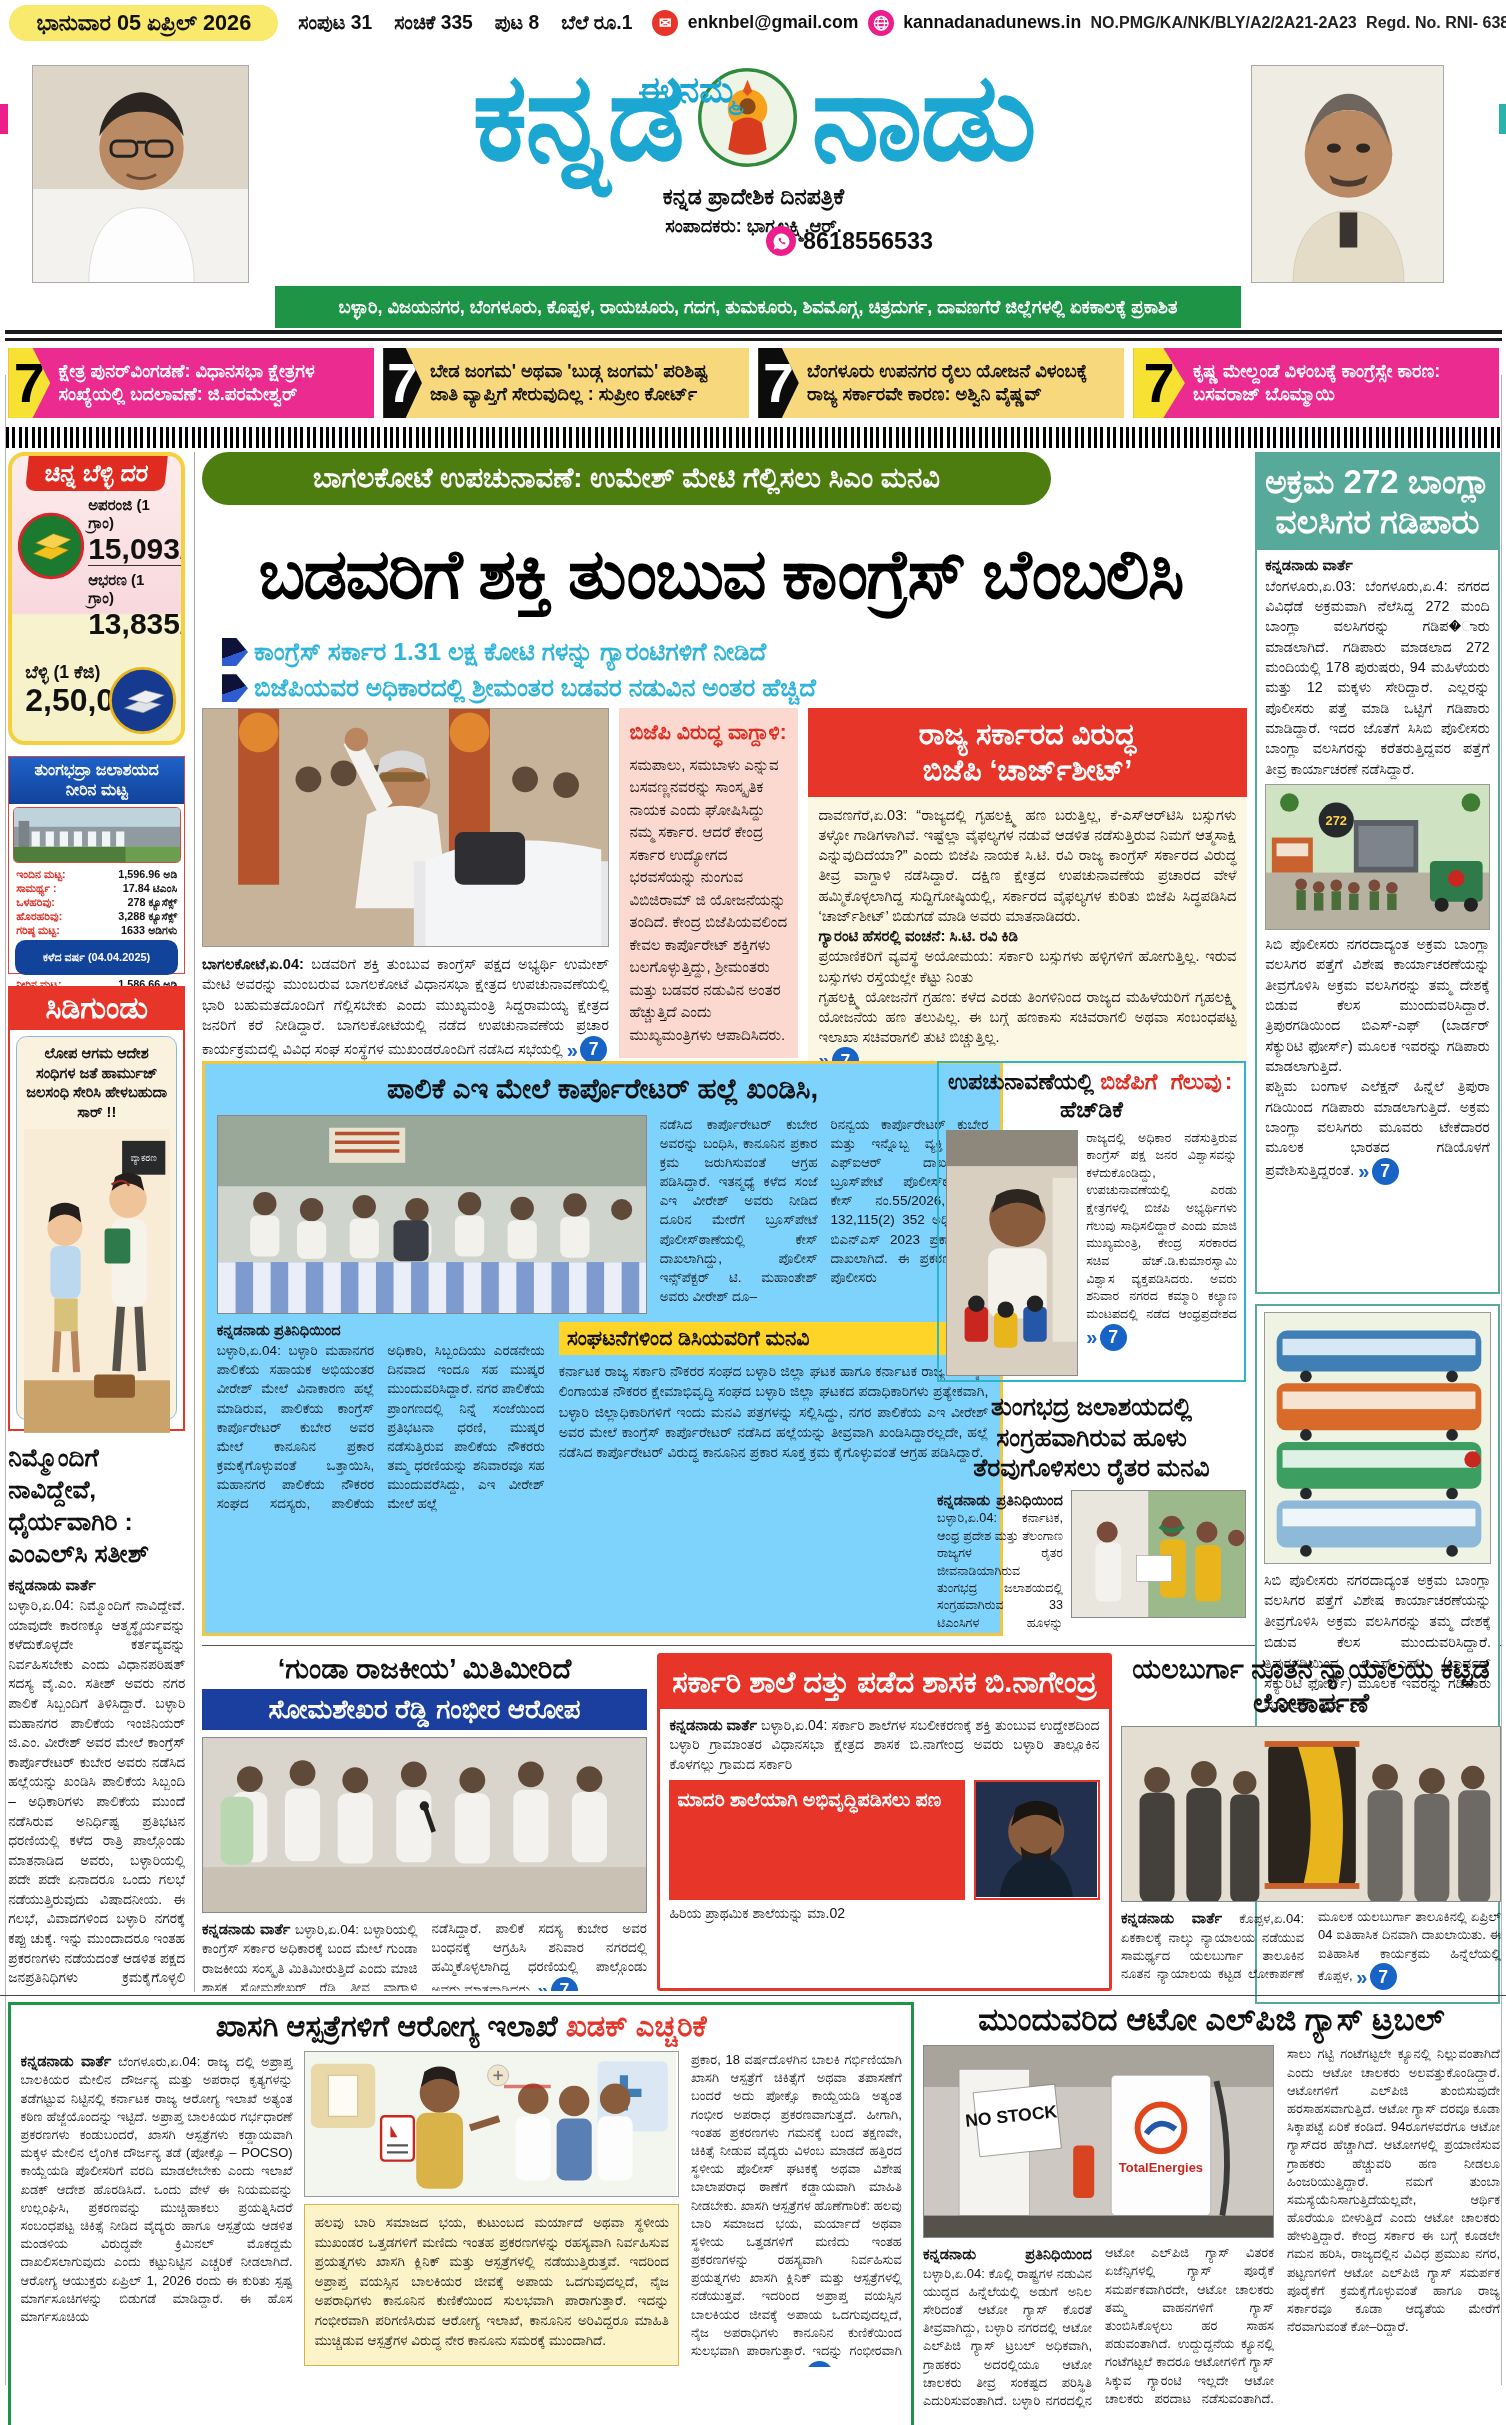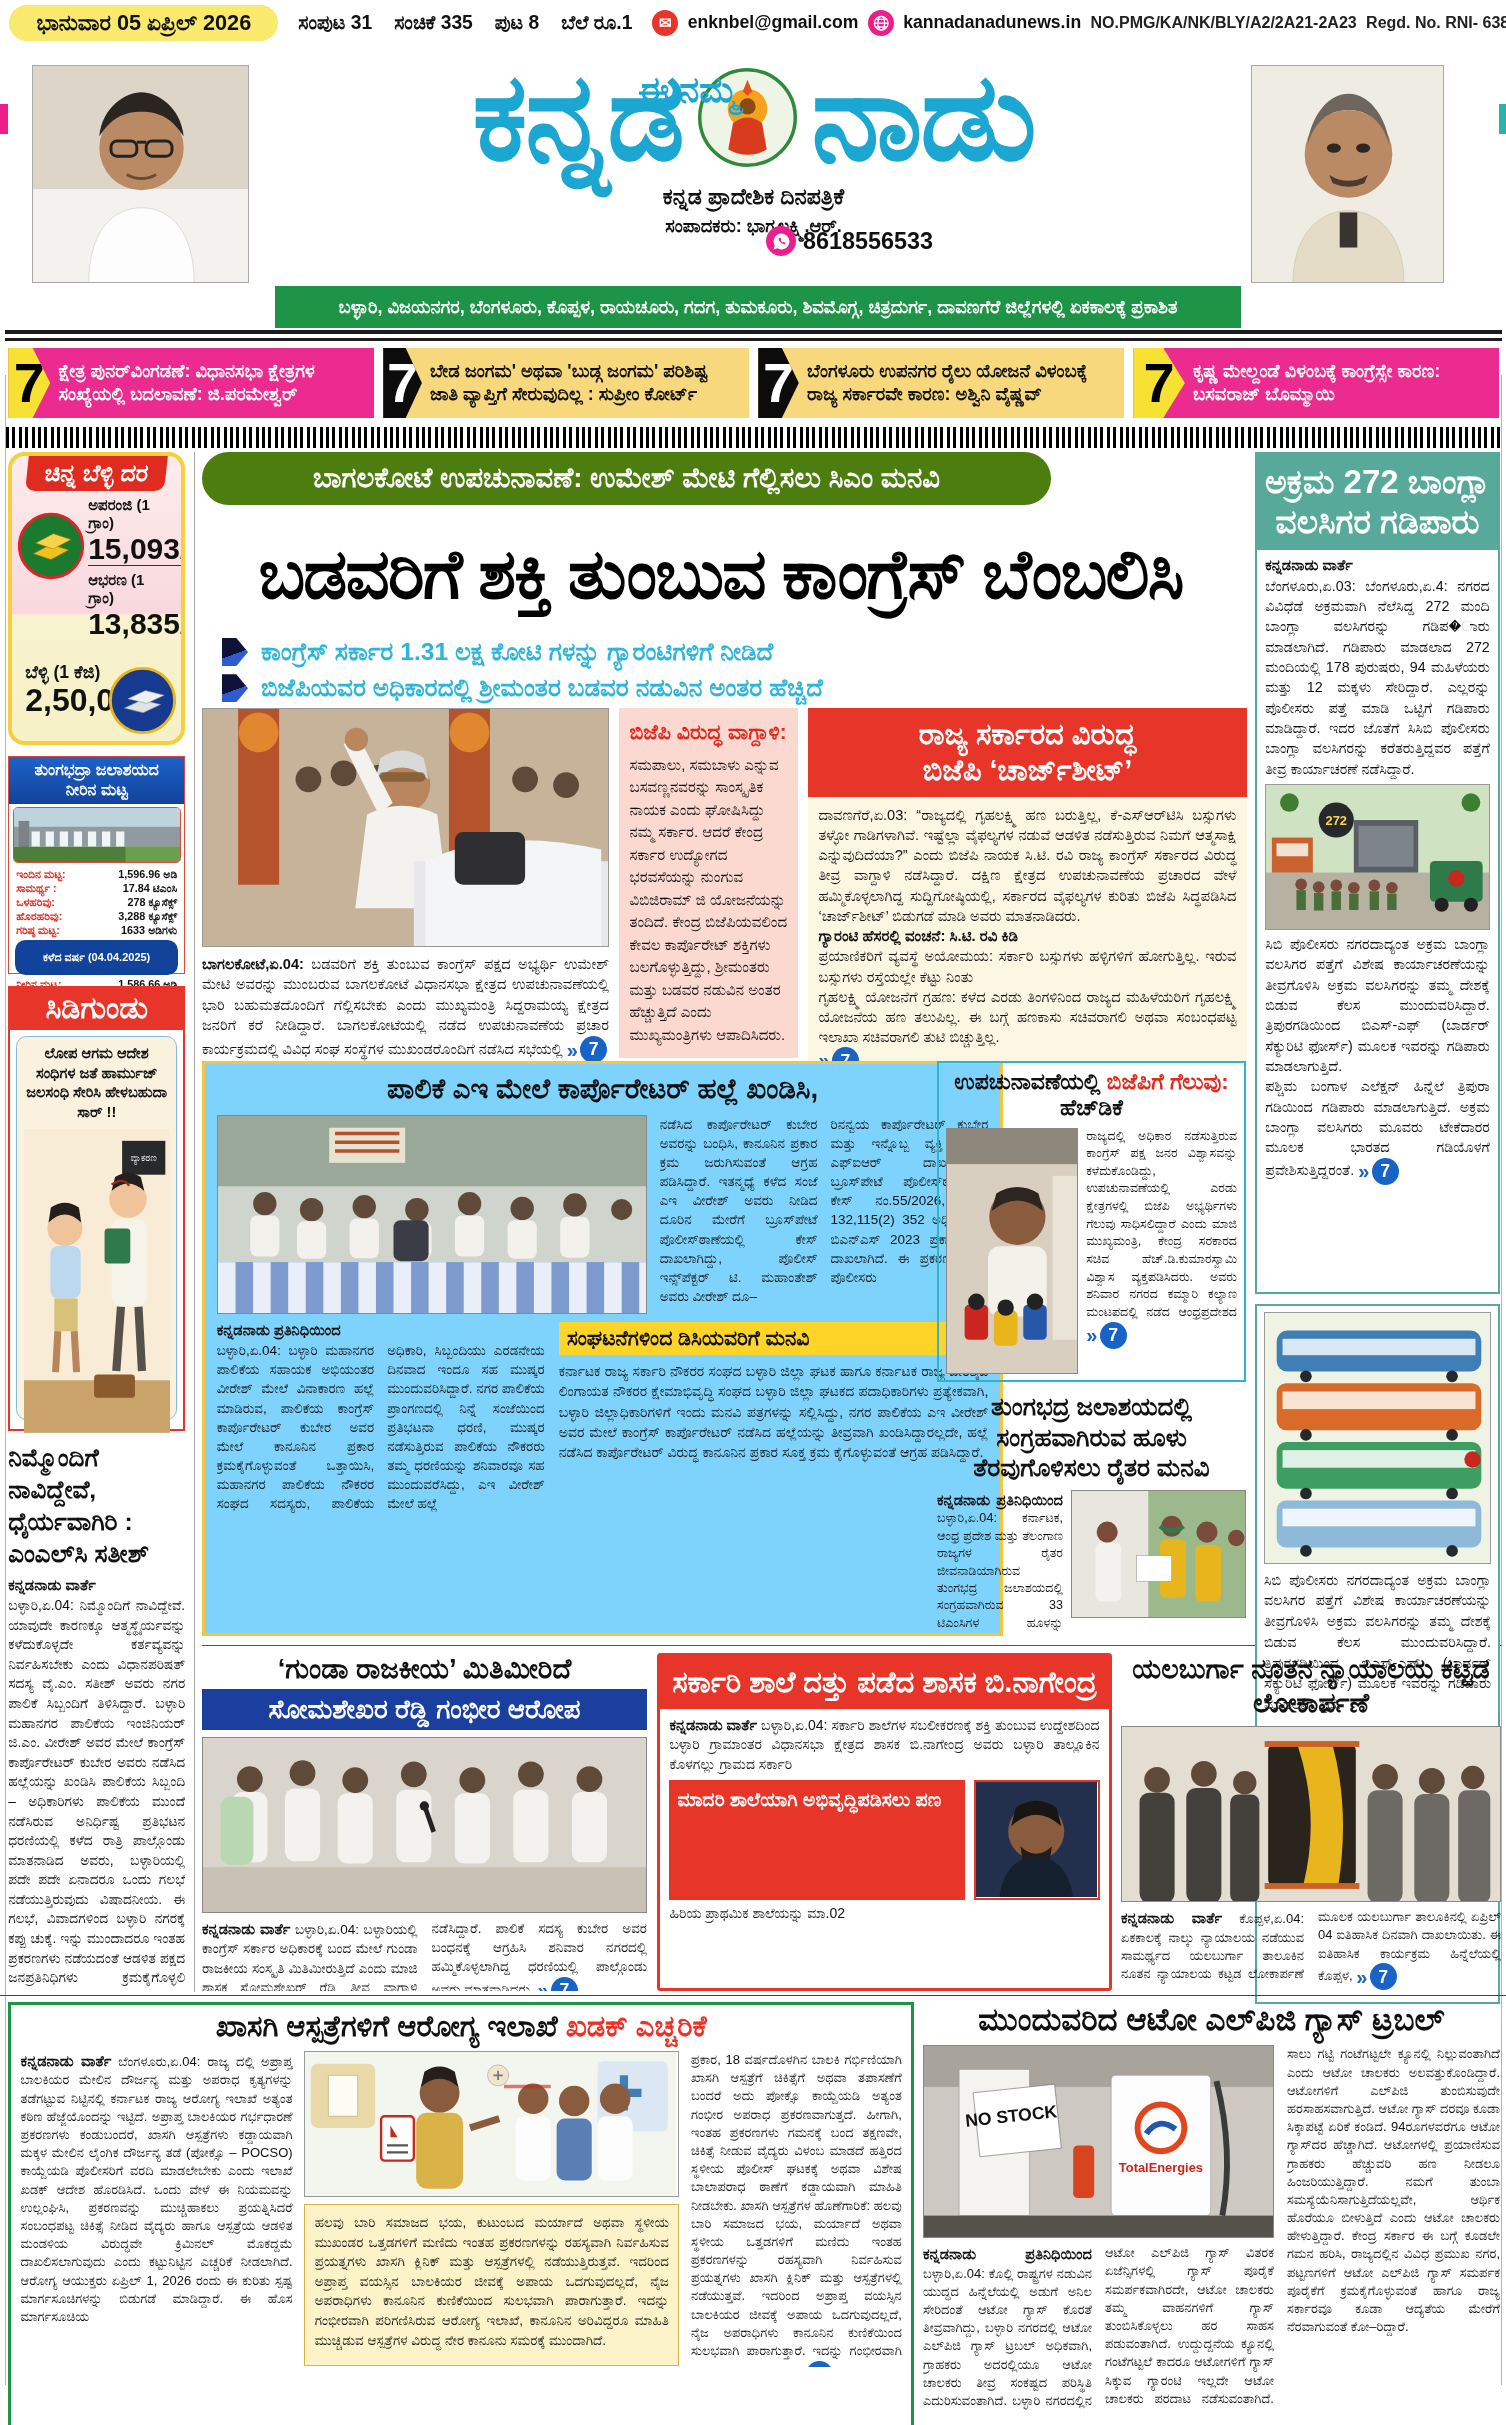--- a/index.html
+++ b/index.html
@@ -89,21 +89,21 @@
   .mlc h3 { font-size:24.6px; line-height:1.3; font-weight:bold; margin-bottom:7px; }
   .byline { font-size:14.6px; font-weight:bold; margin-bottom:2.3px; }
   .bodytxt { font-size:13.8px; line-height:1.42; text-align:justify; }
 
   
   .lead-banner { position:absolute; left:202px; top:0; width:849px; height:53px; background:#4d7c0f; border-radius:28px;
     color:#fff; font-size:27.5px; font-weight:bold; display:flex; align-items:center; justify-content:center; }
   .lead-head { position:absolute; left:202px; top:61px; width:1037px; height:126px; font-size:69px; font-weight:900;
     display:flex; align-items:center; justify-content:center; letter-spacing:-1.8px; color:#000; white-space:nowrap; }
   .lead-bullets { position:absolute; left:222px; top:186px; width:995px; }
-  .lead-bullets .b { display:flex; align-items:center; gap:13px; margin-bottom:8.2px; font-size:24.6px; font-weight:bold; color:#2FB5DA; }
+  .lead-bullets .b { display:flex; align-items:center; gap:6px; margin-bottom:8.2px; font-size:24.6px; font-weight:bold; color:#2FB5DA; }
   .chev { width:26px; height:28px; flex:0 0 auto; clip-path:polygon(0 0,55% 0,100% 50%,55% 100%,0 100%);
     background:linear-gradient(160deg,#0E1238 55%,#2E5BD0 55%); }
   .lead-photo { position:absolute; left:202px; top:256px; width:407px; height:239px; border:0.6px solid #999; overflow:hidden; }
   .lead-body { position:absolute; left:202px; top:502px; width:407px; height:104px; font-size:14.6px; line-height:1.4; text-align:justify; }
   .dateline { font-weight:bold; }
 
   .bjpbox { position:absolute; left:619px; top:256px; width:179px; height:350px; background:#FBD9D0; padding:11.7px 10.5px; }
   .bjpbox h4 { color:#E02B20; font-size:20.5px; line-height:1.2; font-weight:bold; margin-bottom:9.4px; }
   .bjpbox p { font-size:15px; line-height:1.5; }
 
@@ -130,21 +130,21 @@
   .muskphoto { grid-column:1; border:0.6px solid #888; height:199px; overflow:hidden; }
   .muskcol { font-size:13.5px; line-height:1.42; text-align:justify; height:199px; overflow:hidden; }
   .musklower { display:grid; grid-template-columns:328px 1fr; gap:0 14px; margin-top:8.2px; }
   .musk2col { columns:2; column-gap:13px; font-size:13.5px; line-height:1.42; text-align:justify; height:222px; overflow:hidden; }
   .musksub { background:#FFD428; font-size:20.5px; font-weight:bold; padding:4.7px 8.2px; }
   .musksubbody { font-size:14px; line-height:1.45; text-align:justify; margin-top:5.9px; height:176px; overflow:hidden; }
 
   
   .hdk { position:absolute; left:937px; top:609px; width:309px; height:321px; border:2.9px solid #2FB5C8; padding:5.9px 7px; }
   .hdk .head { font-size:22px; font-weight:bold; text-align:center; line-height:1.2; }
-  .hdk .head .red { color:#E02B20; }
+  .hdk .head .red { color:#E02B20;font-family:Liberation Mono, monospace; }
   .hdkrow { display:flex; gap:8.2px; margin-top:5.9px; }
   .hdkphoto { width:132px; height:246px; border:0.6px solid #888; overflow:hidden; flex:0 0 auto; }
   .hdk p { font-size:12.6px; line-height:1.4; text-align:justify; }
 
   .tb { position:absolute; left:937px; top:940px; width:309px; height:242px; overflow:hidden; }
   .tb .head { font-size:24.6px; font-weight:bold; text-align:center; line-height:1.25; }
   .tbrow { display:flex; gap:8.2px; margin-top:5.9px; }
   .tbcol { width:126px; font-size:12.6px; line-height:1.38; text-align:justify; }
   .tbphoto { flex:1; height:128px; border:0.6px solid #888; overflow:hidden; }
 

